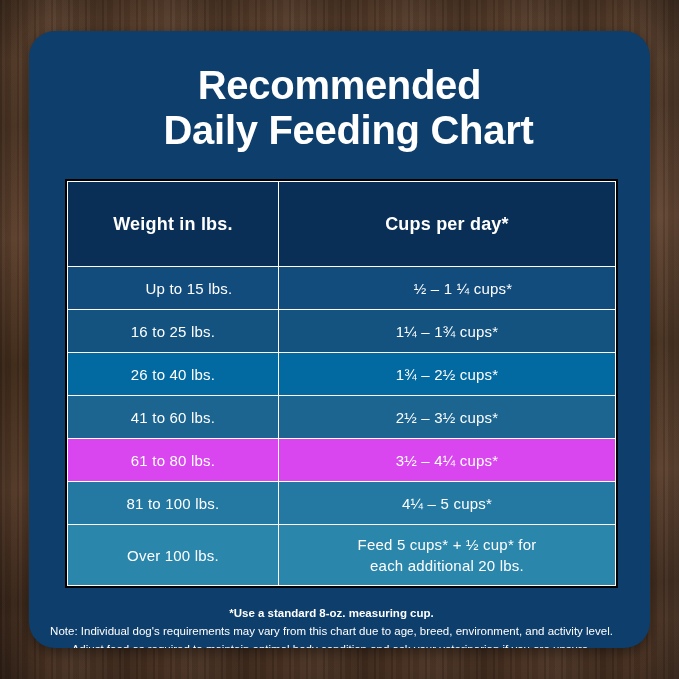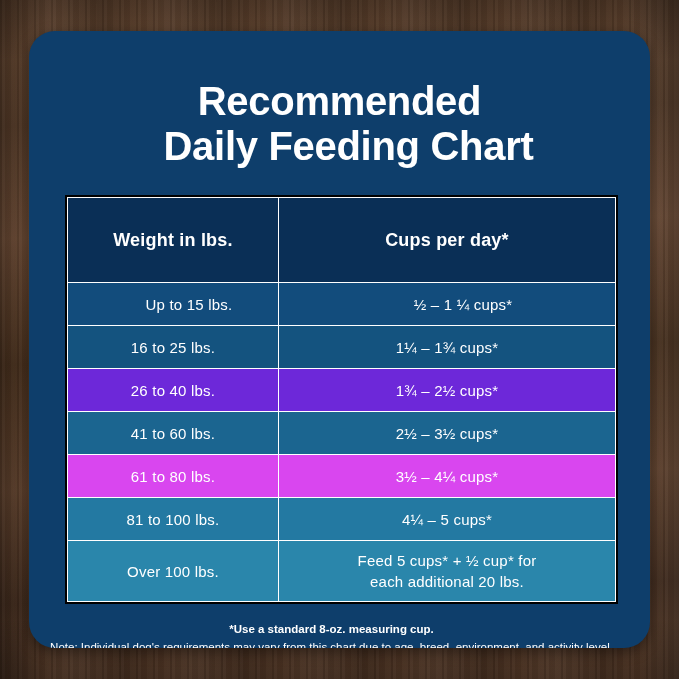--- a/index.html
+++ b/index.html
@@ -43,21 +43,21 @@
     top: 31px;
     width: 621px;
     height: 617px;
     background: #0e3e6b;
     border-radius: 26px;
     box-shadow: 0 4px 14px rgba(0,0,0,0.45);
     overflow: hidden;
   }
   .title {
     margin: 0;
-    padding: 48px 0 0 0;
+    padding: 32px 0 0 0;
     text-align: center;
     color: #ffffff;
     font-size: 40px;
     font-weight: bold;
     line-height: 1.13;
     letter-spacing: -0.3px;
   }
   .title .l2 { display: block; margin-left: 18px; }
 
   .table-wrap {
@@ -84,21 +84,21 @@
     height: 82px;
     letter-spacing: 0.2px;
   }
   tbody td {
     font-size: 15px;
     height: 40px;
     letter-spacing: 0.2px;
   }
   tbody tr:nth-child(1) td { background: #124c7c; padding-left: 33px; }
   tbody tr:nth-child(2) td { background: #14537f; }
-  tbody tr:nth-child(3) td { background: #6d28d9; }
+  tbody tr:nth-child(3) td { background: #0369a1; }
   tbody tr:nth-child(4) td { background: #1b6590; }
   tbody tr:nth-child(5) td { background: #d946ef; }
   tbody tr:nth-child(6) td { background: #2379a2; }
   tbody tr:nth-child(7) td { background: #2a86ab; height: 58px; }
   tbody tr:nth-child(7) td .ln { display: block; line-height: 1.45; }
 
   col.c1 { width: 38.5%; }
   col.c2 { width: 61.5%; }
 
   .footnotes {

